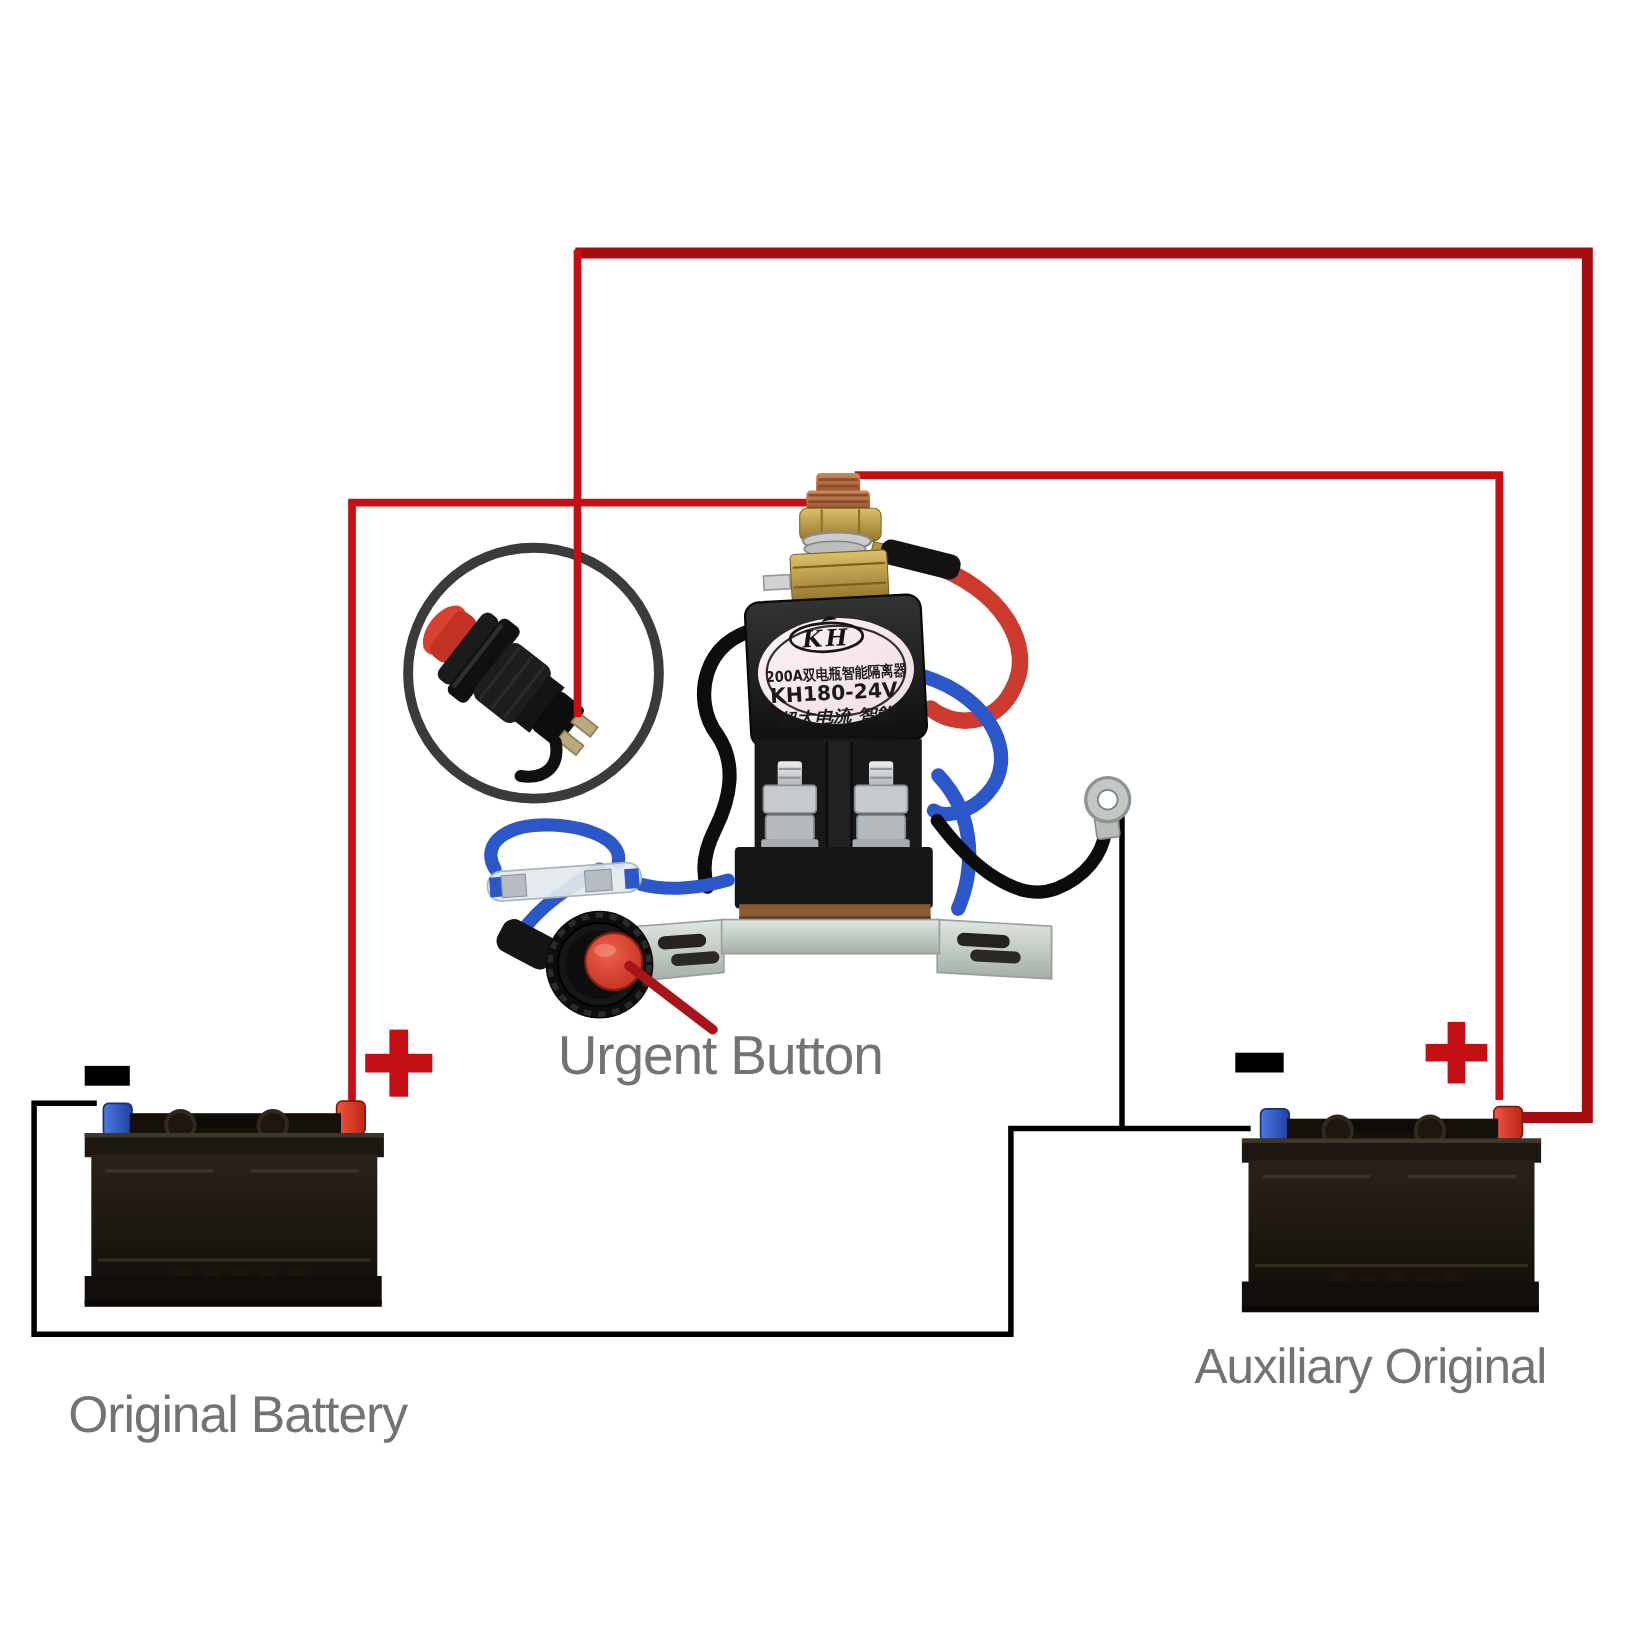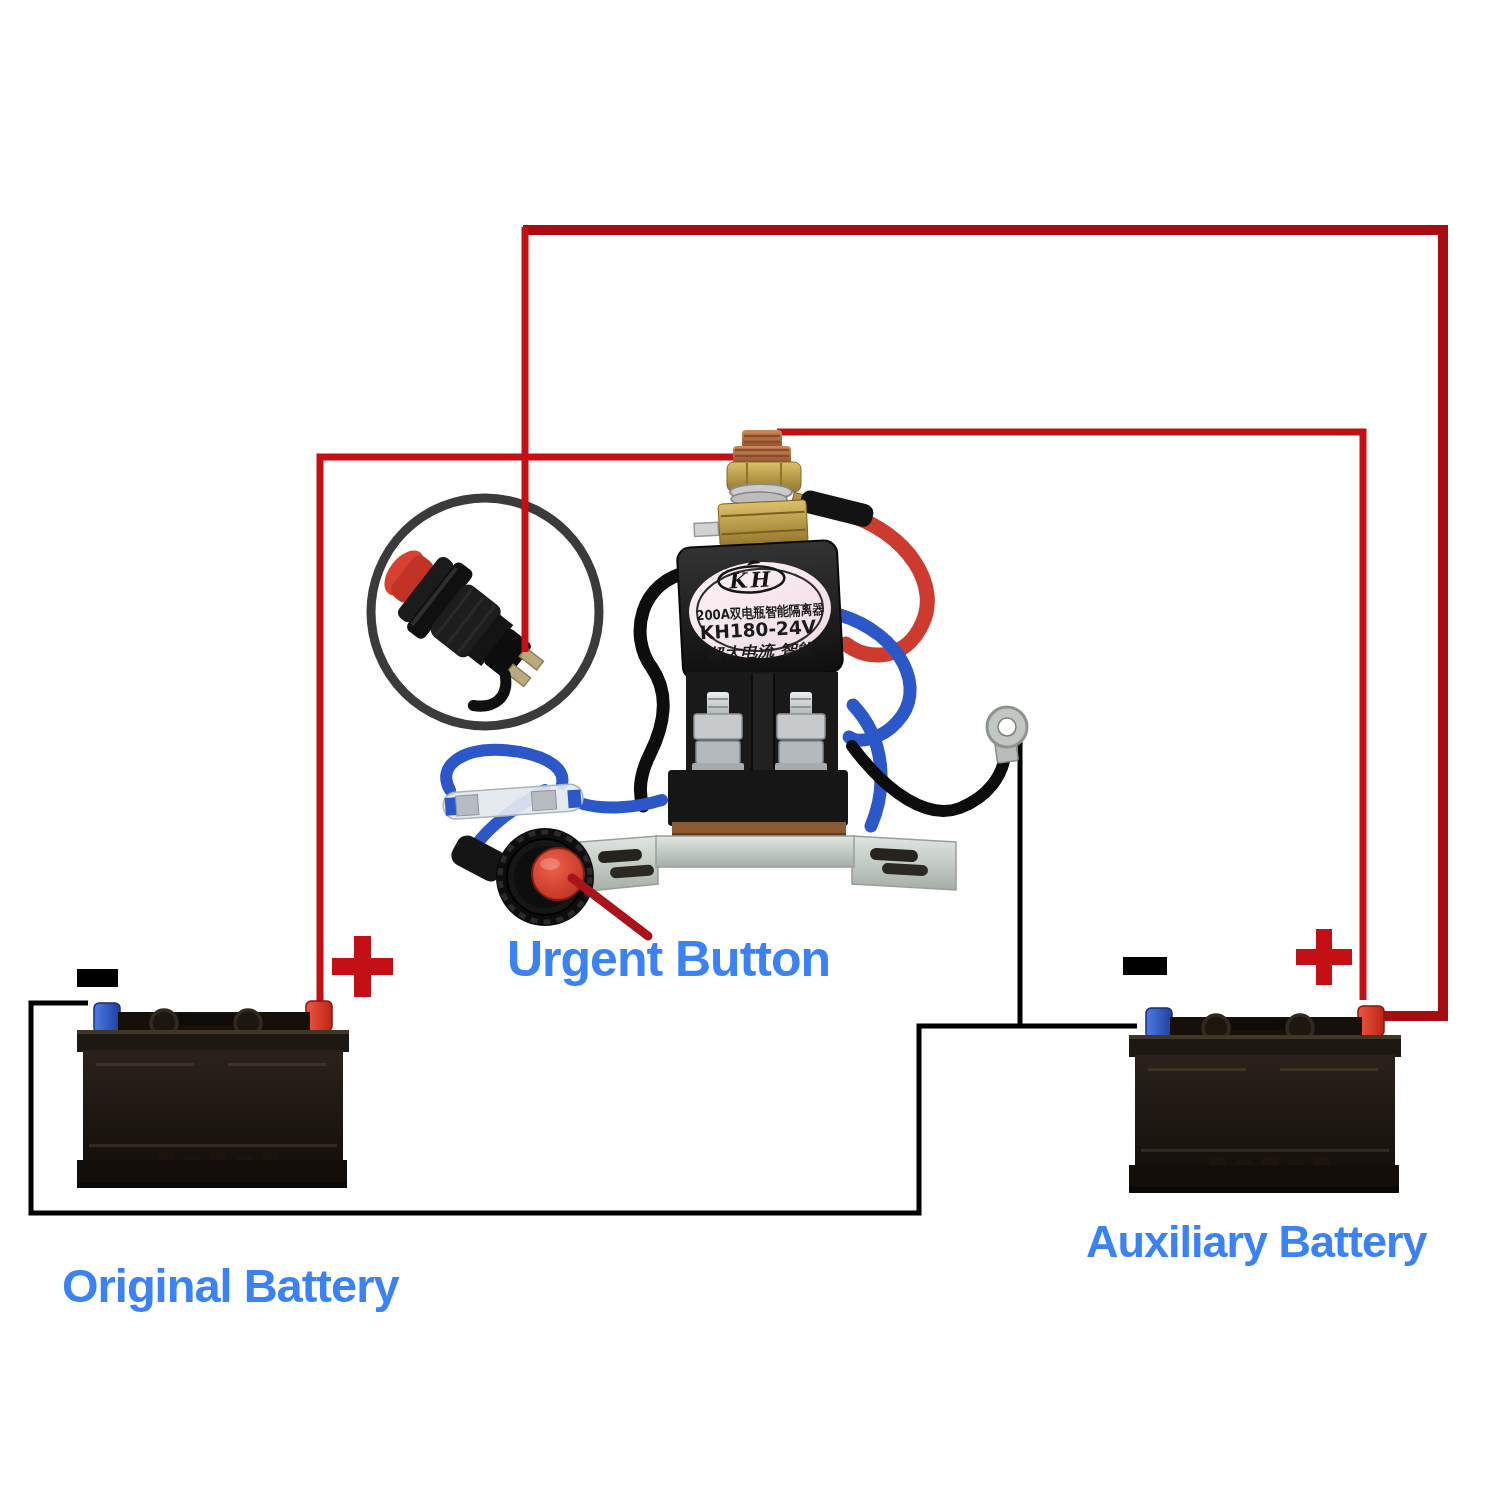--- a/index.html
+++ b/index.html
@@ -1,19 +1,19 @@
 <!DOCTYPE html>
 <html><head>
 <meta charset="utf-8">
 <style>
   html,body{margin:0;padding:0;background:#fff;}
   .canvas{position:relative;width:1500px;height:1500px;background:#fff;overflow:hidden;
           font-family:"Liberation Sans",sans-serif;}
   .canvas svg{position:absolute;left:0;top:0;}
-  .big-label{position:absolute;font-weight:bold;color:#3b82f6;letter-spacing:-1px;
+  .big-label{position:absolute;font-weight:normal;color:#737373;letter-spacing:-1px;
              line-height:1;white-space:nowrap;}
   #lbl-original{left:62px;top:1250px;font-size:47px;margin-top:12px;}
   #lbl-auxiliary{left:1086px;top:1219px;font-size:45px;}
   #lbl-urgent{left:507px;top:934px;font-size:50px;}
 </style>
 </head>
 <body>
 
 <div class="canvas">
 <svg width="1500" height="1500" viewBox="0 0 1500 1500">
@@ -255,14 +255,14 @@
       <circle cx="558" cy="874" r="26" fill="url(#gCap)" stroke="#7e1f14" stroke-width="2"></circle>
       <ellipse cx="550" cy="864" rx="10" ry="6" fill="#ffffff" opacity="0.22"></ellipse>
     </g>
 
     <line x1="572" y1="878" x2="648" y2="936" stroke-width="9" stroke-linecap="round" stroke="#a9131a"></line>
   </g>
 </svg>
 
 <div class="big-label" id="lbl-urgent">Urgent Button</div>
 <div class="big-label" id="lbl-original">Original Battery</div>
-<div class="big-label" id="lbl-auxiliary">Auxiliary Battery</div>
+<div class="big-label" id="lbl-auxiliary">Auxiliary Original</div>
 </div>
 
 </body></html>

